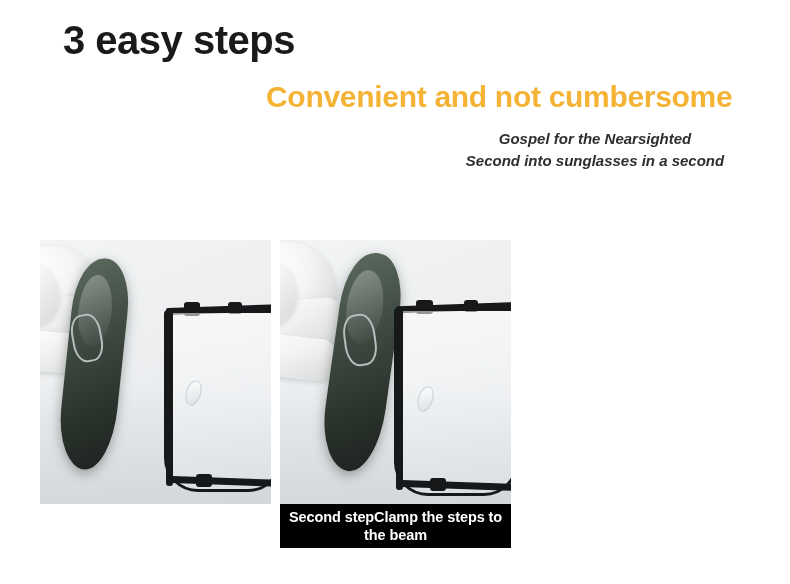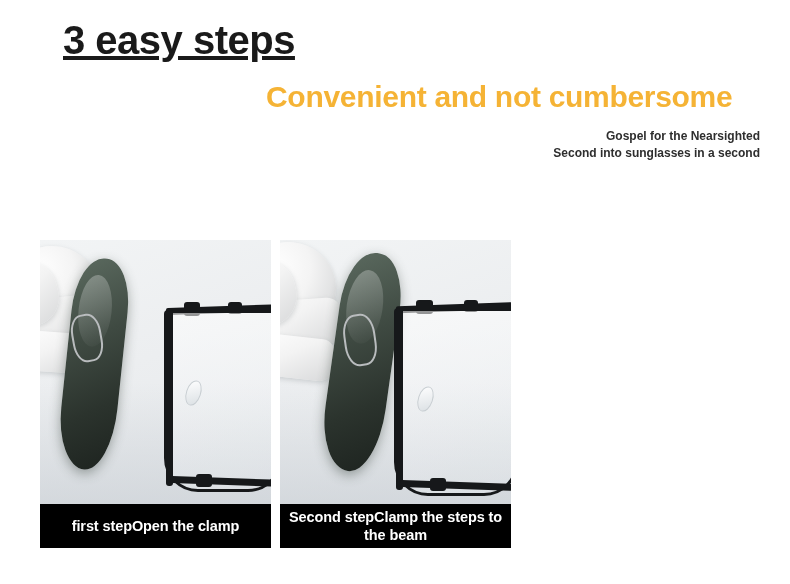--- a/index.html
+++ b/index.html
@@ -8,32 +8,31 @@
     background:#ffffff;
     font-family:"Liberation Sans", sans-serif;
     overflow:hidden;position:relative;
   }
 
   .title{
     position:absolute;left:63px;top:18px;
     font-size:40px;font-weight:bold;color:#1a1a1a;
     letter-spacing:-0.5px;line-height:1.1;
     white-space:nowrap;
-    text-decoration:underline;
   }
   .headline{
     position:absolute;left:266px;top:80px;
     font-size:30px;font-weight:bold;color:#f5b335;
     letter-spacing:-0.3px;line-height:1.1;
     white-space:nowrap;
   }
   .tagline{
     position:absolute;left:430px;top:128px;width:330px;
-    text-align:right;color:#2e2e2e;
-    font-size:12px;font-weight:600;line-height:1.45;
+    text-align:center;color:#2e2e2e;
+    font-size:15px;font-weight:600;line-height:1.45;font-style:italic;
   }
   .tagline div{white-space:nowrap;}
 
   .panels{
     position:absolute;left:40px;top:240px;
     width:712px;height:308px;
     display:flex;gap:9px;
   }
   .panel{
     width:231px;height:308px;
@@ -133,23 +132,20 @@
 
       <div class="bar" style="left:126px;top:66px;width:120px;height:7px;transform:rotate(-2deg);"></div>
       <div class="hinge" style="left:144px;top:62px;width:16px;height:14px;"></div>
       <div class="hinge" style="left:188px;top:62px;width:14px;height:12px;"></div>
       <div class="rim" style="left:124px;top:70px;width:112px;height:176px;border-radius:4px 4px 34px 34px;"></div>
       <div class="bar" style="left:126px;top:70px;width:7px;height:176px;border-radius:3px;"></div>
       <div class="nosepad" style="left:146px;top:140px;"></div>
       <div class="bar" style="left:130px;top:238px;width:116px;height:7px;transform:rotate(2deg);"></div>
       <div class="hinge" style="left:156px;top:234px;width:16px;height:13px;"></div>
     </div>
-    <div class="caption">
-      <span>first stepOpen the clamp</span>
-    </div>
   </div>
 
   <div class="panel">
     <div class="photo">
       <div class="floorshade"></div>
 
       <div class="hand">
         <div class="knuckle" style="left:-40px;top:2px;width:96px;height:92px;"></div>
         <div class="finger" style="left:-34px;top:60px;width:96px;height:46px;border-radius:44px 28px 28px 44px;transform:rotate(-4deg);"></div>
         <div class="finger" style="left:-30px;top:96px;width:84px;height:42px;border-radius:42px 26px 26px 42px;transform:rotate(6deg);"></div>

